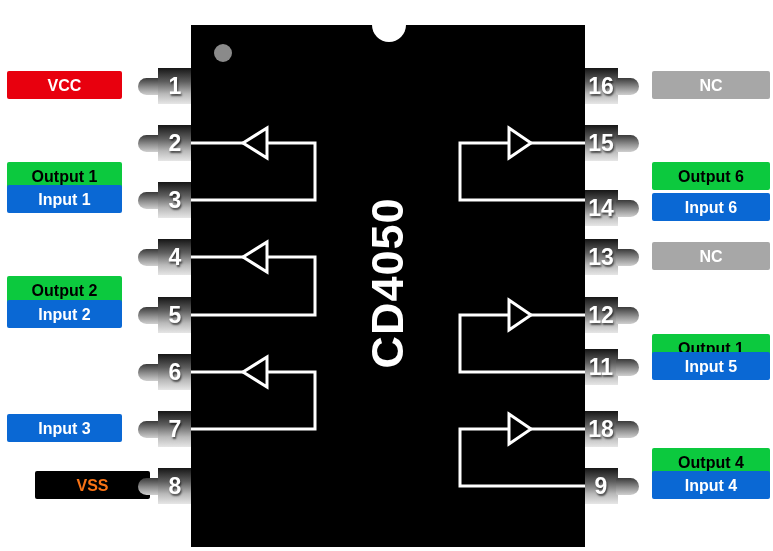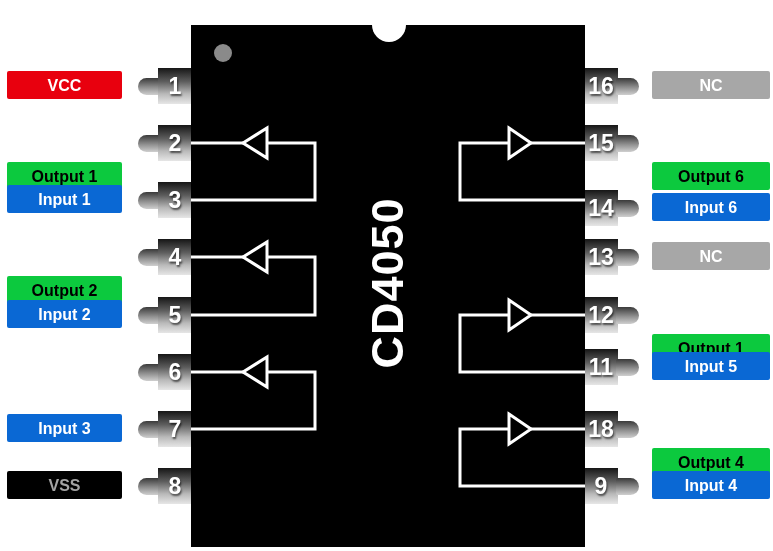--- a/index.html
+++ b/index.html
@@ -18,21 +18,21 @@
 
   
   .row{position:absolute;left:0;width:773px;height:36px;z-index:1;}
   .plabel{position:absolute;left:7px;top:3px;width:115px;height:28px;line-height:30px;
     text-align:center;font-weight:bold;font-size:16px;border-radius:2px;}
   .plabel-r{left:652px;width:118px;}
   .t-vcc{background:var(--vcc,#e8000e);color:#fff;}
   .t-output{background:var(--out,#0cc93e);color:#000;margin-top:34px;}
   .t-input{background:var(--inp,#0a68d4);color:#fff;}
   .t-nc{background:var(--nc,#a7a7a7);color:#fff;}
-  .t-vss{background:var(--vss,#000);color:#a3a3a3;}
+  .t-vss{background:var(--vss,#000);color:#f97316;margin-left:28px;}
 
   .stub{position:absolute;top:10px;width:23px;height:17px;
     background:linear-gradient(180deg,#3a3a3a 0%,#8f8f8f 55%,#cfcfcf 100%);}
   .stub-l{left:138px;border-radius:9px 2px 2px 9px;}
   .stub-r{left:616px;border-radius:2px 9px 9px 2px;}
   .pbody{position:absolute;top:0;width:34px;height:36px;text-align:center;line-height:36px;
     background:linear-gradient(180deg,#161616 0%,#5e5e5e 38%,#b9b9b9 72%,#e6e6e6 100%);
     color:#fff;font-weight:bold;font-size:23px;text-shadow:1px 2px 2px rgba(0,0,0,.6);}
   .pbody-l{left:158px;}
   .pbody-r{left:584px;}

